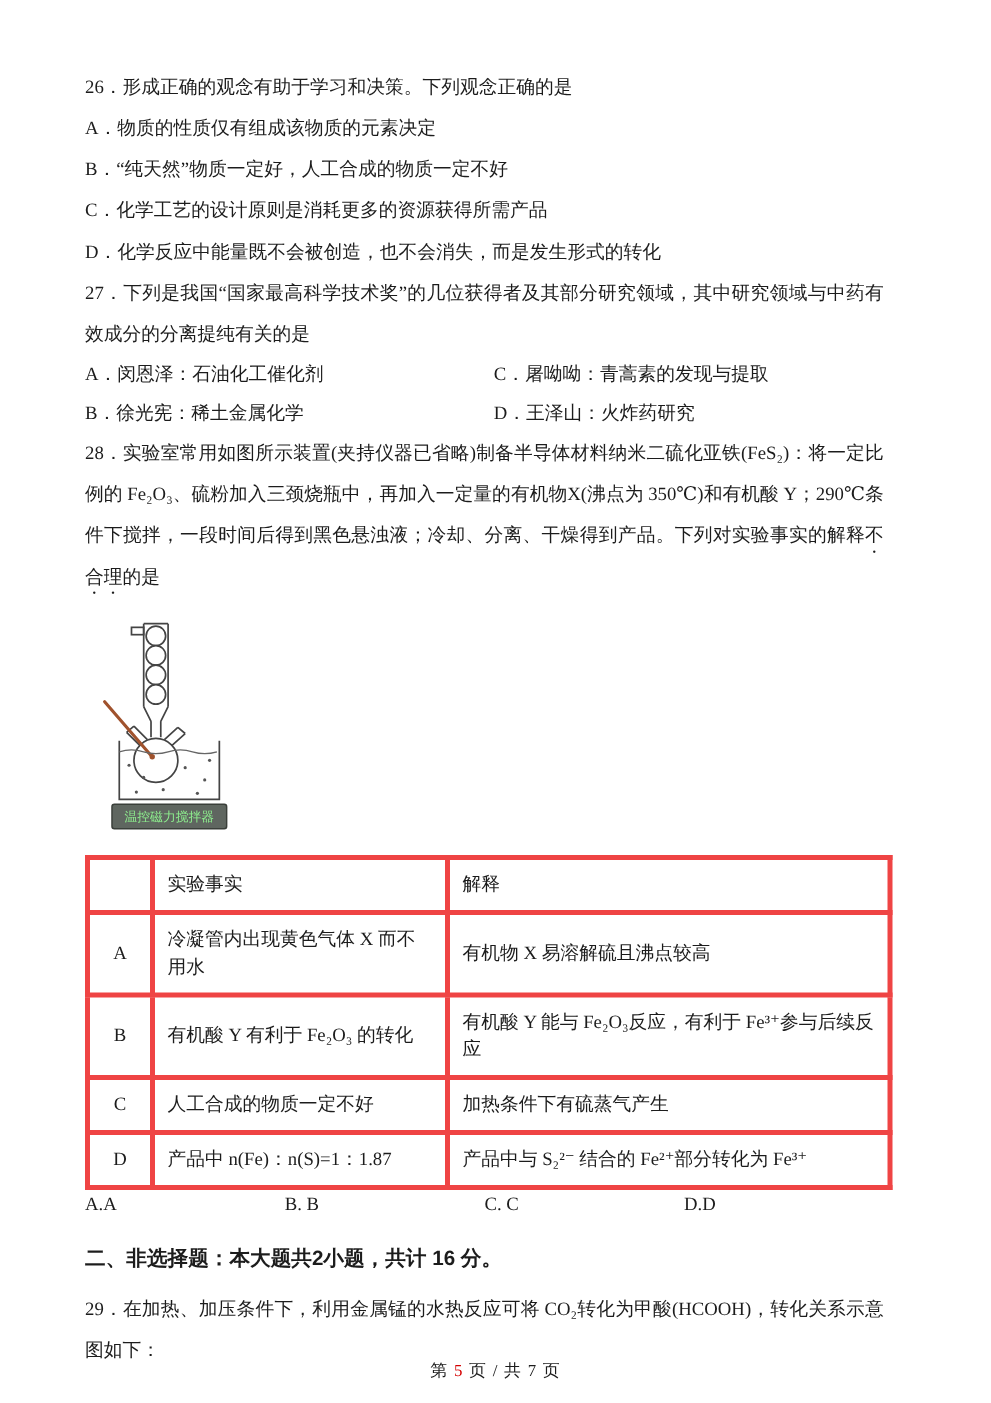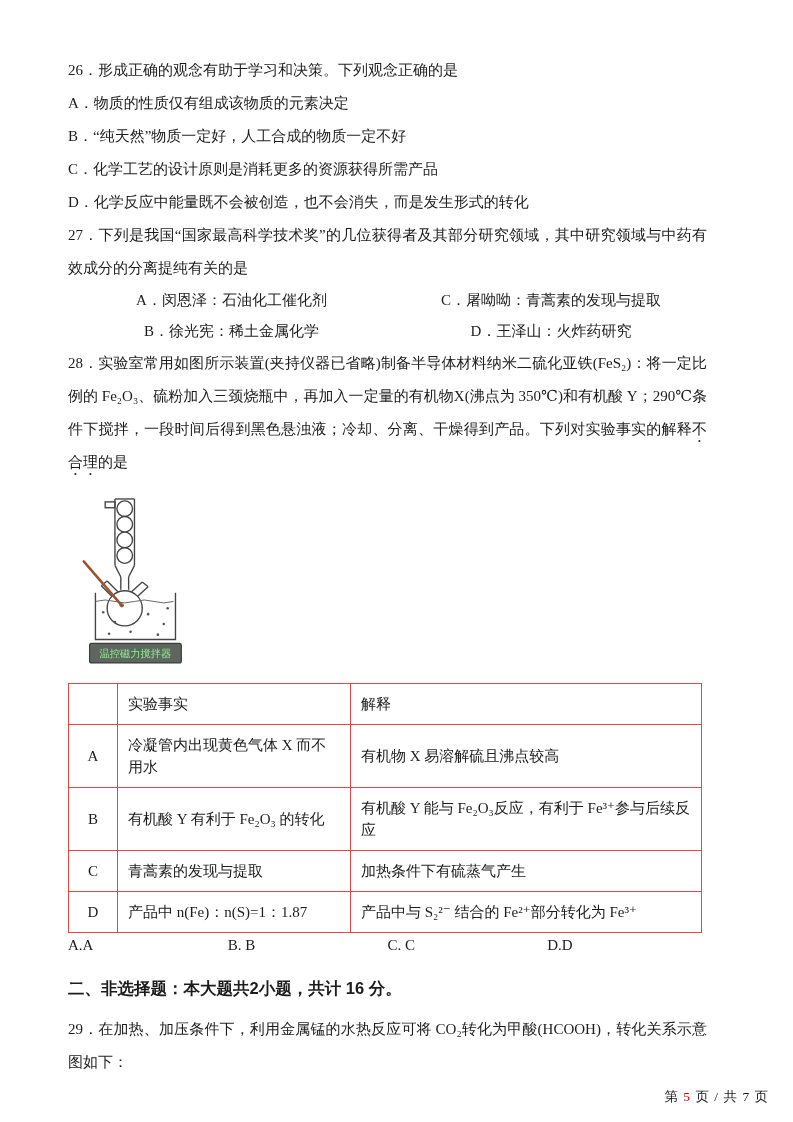--- a/index.html
+++ b/index.html
@@ -10,46 +10,46 @@
     font-family:"Liberation Serif","DejaVu Serif",serif;
     font-size:15px;color:#1c1c1c;
     overflow:hidden;
     box-sizing:border-box;
     padding:54px 62px 0 68px;
   }
   p{margin:0;line-height:33px;}
   .q-block{margin:0;}
   .stem-justify{text-align:justify;}
   .opts-2col{display:grid;grid-template-columns:327px 1fr;line-height:31px;}
-  .opts-2col span{display:block;text-align:center;}
+  .opts-2col span{display:block;}
   .emph{
     -webkit-text-emphasis:dot;-webkit-text-emphasis-position:under;
     text-emphasis:dot;text-emphasis-position:under right;
   }
   .figure-wrap{margin:10px 0 10px 4px;}
   table.fact-table{
     border-collapse:collapse;table-layout:fixed;
     width:580px;margin:4px 0 0 0;
   }
   table.fact-table td{
-    border:1px solid #ef4444;
+    border:4px solid #ef4444;
     padding:9px 10px;
     line-height:22px;
     vertical-align:middle;
   }
   td.letter-cell{width:28px;text-align:center;}
   td.fact-cell{width:212px;}
   td.expl-cell{width:330px;}
   .answer-row{display:flex;line-height:24px;}
   .answer-row span{width:164px;}
   .section-title{font-weight:bold;font-size:16.5px;margin-top:14px;line-height:34px;font-family:"Liberation Sans","DejaVu Sans",sans-serif;}
   .q29{margin-top:8px;}
   .footer{
-    position:absolute;bottom:16px;left:0;right:0;
-    text-align:right;font-size:13.5px;letter-spacing:1px;color:#1c1c1c;padding-left:40px;
+    position:absolute;bottom:16px;left:0;right:16px;
+    text-align:center;font-size:13.5px;letter-spacing:1px;color:#1c1c1c;padding-left:40px;
   }
   .page-num{color:#d40000;}
   svg .lab{font-family:"Liberation Sans","DejaVu Sans",sans-serif;}
 </style>
 </head>
 <body>
 
 <div class="page">
 
   <div class="q-block">
@@ -133,21 +133,21 @@
           <td class="fact-cell">冷凝管内出现黄色气体 X 而不用水</td>
           <td class="expl-cell">有机物 X 易溶解硫且沸点较高</td>
         </tr>
         <tr>
           <td class="letter-cell">B</td>
           <td class="fact-cell">有机酸 Y 有利于 Fe₂O₃ 的转化</td>
           <td class="expl-cell">有机酸 Y 能与 Fe₂O₃反应，有利于 Fe³⁺参与后续反应</td>
         </tr>
         <tr>
           <td class="letter-cell">C</td>
-          <td class="fact-cell">青蒿素的发现与提取</td>
+          <td class="fact-cell">人工合成的物质一定不好</td>
           <td class="expl-cell">加热条件下有硫蒸气产生</td>
         </tr>
         <tr>
           <td class="letter-cell">D</td>
           <td class="fact-cell">产品中 n(Fe)：n(S)=1：1.87</td>
           <td class="expl-cell">产品中与 S₂²⁻ 结合的 Fe²⁺部分转化为 Fe³⁺</td>
         </tr>
       </tbody>
     </table>
 

